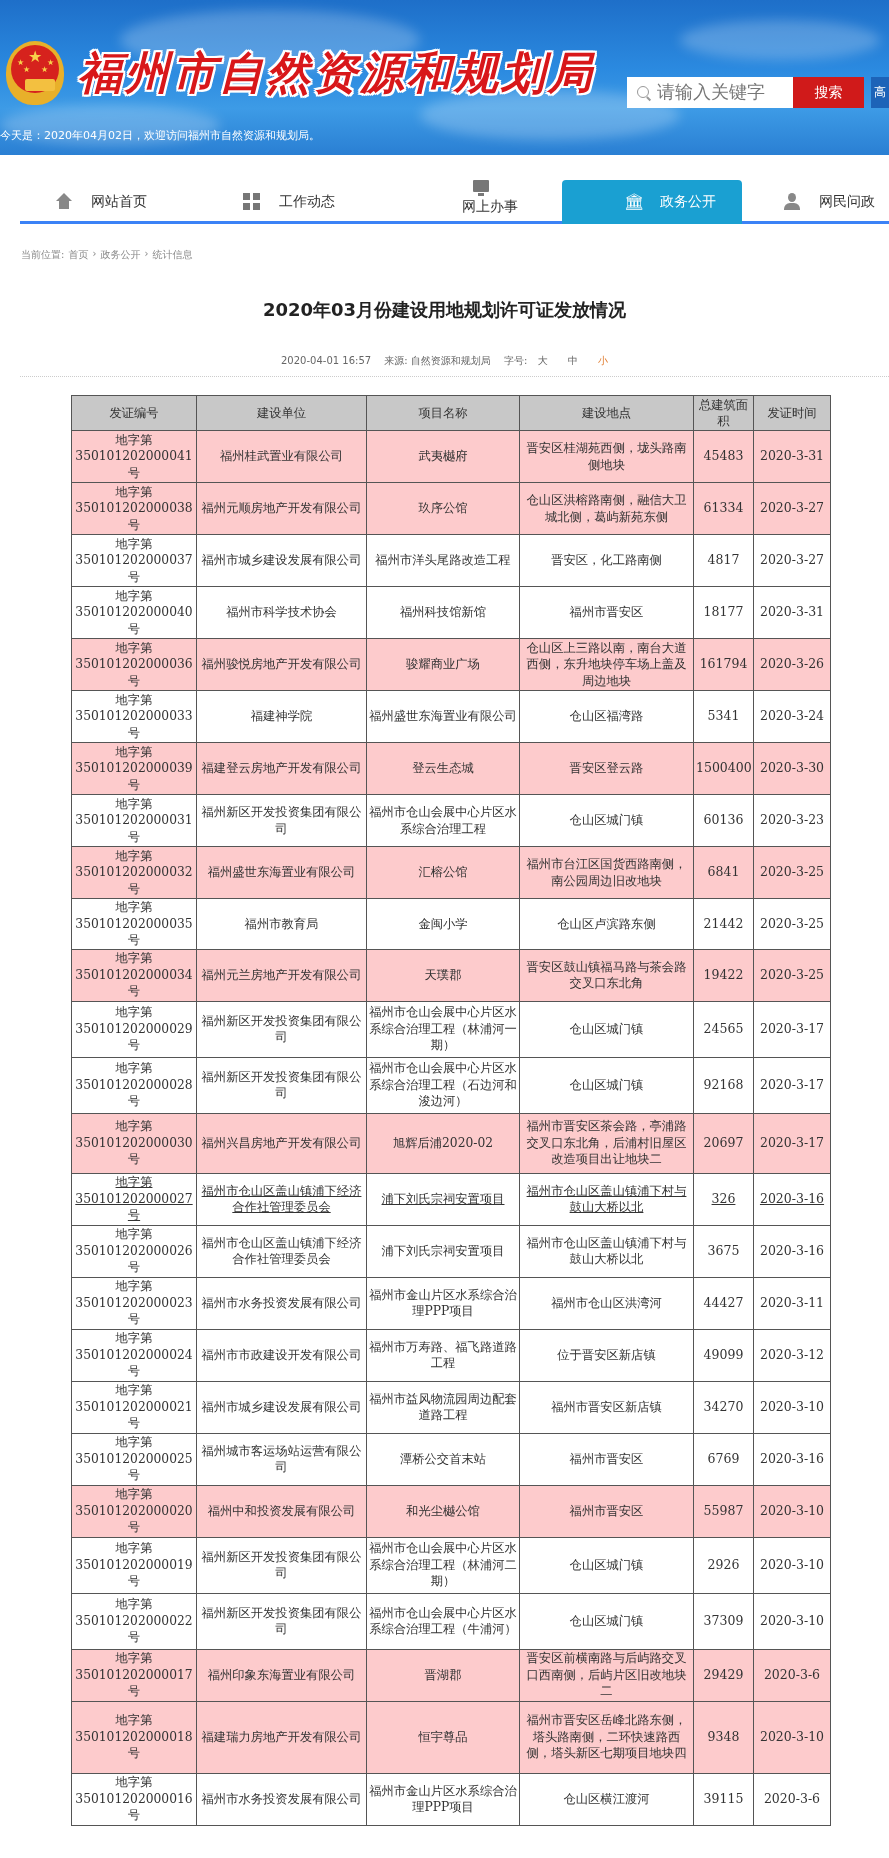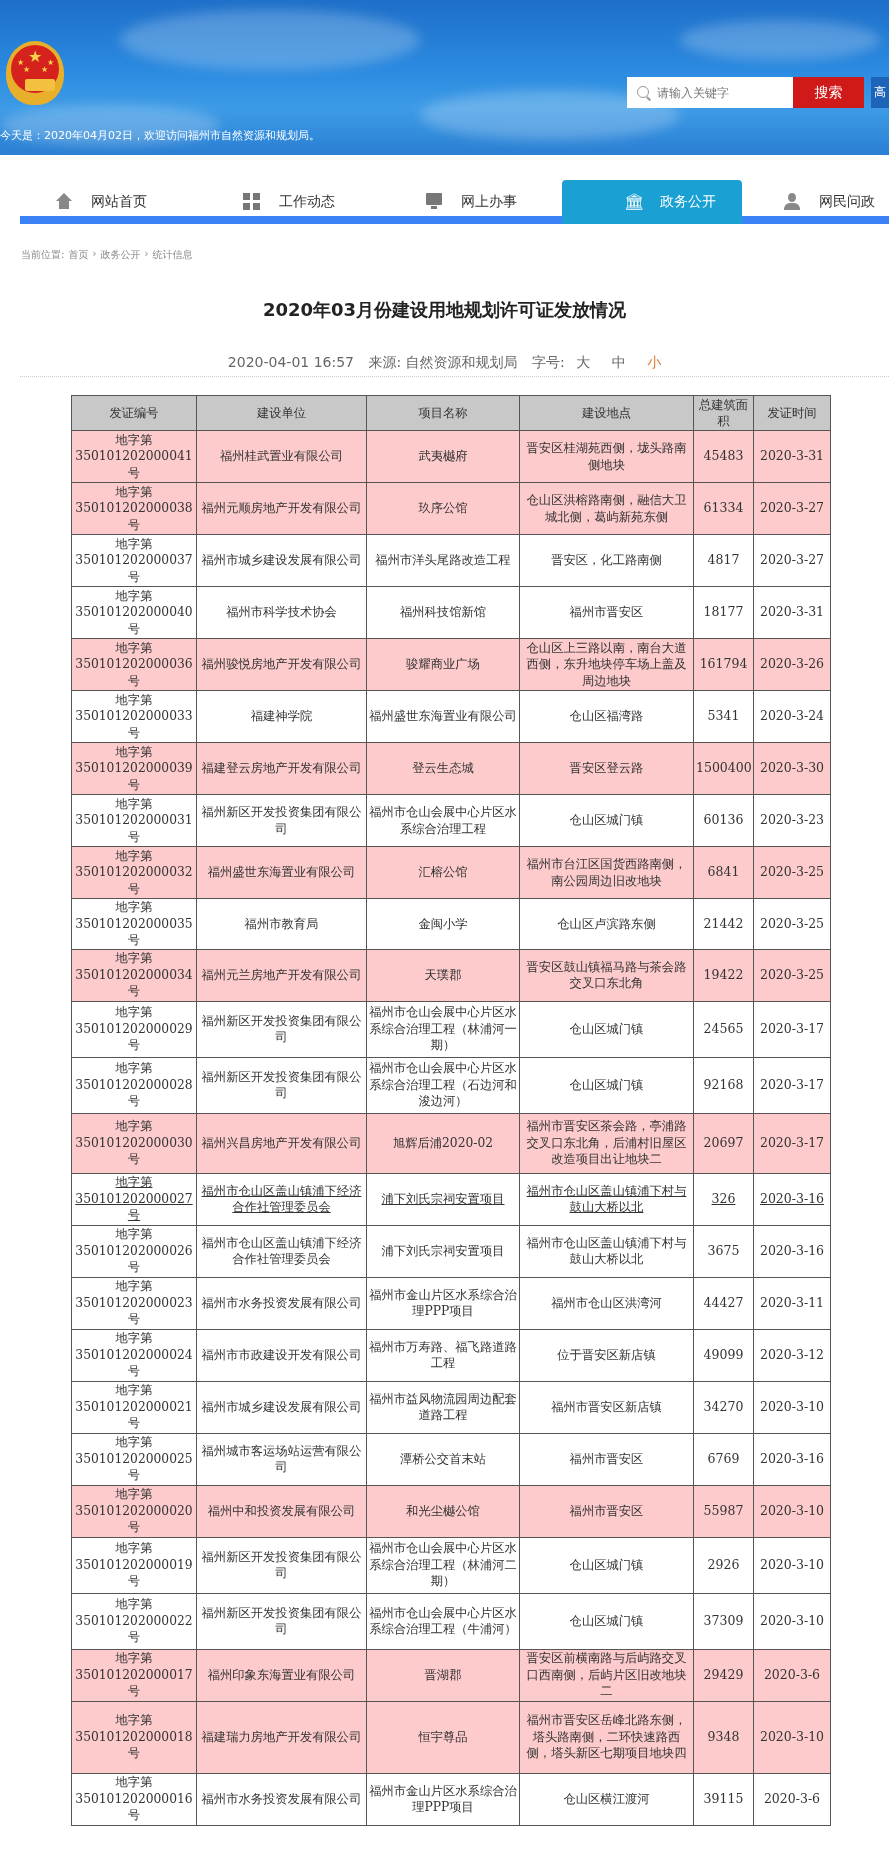--- a/index.html
+++ b/index.html
@@ -10,45 +10,45 @@
   .emblem { position: absolute; left: 6px; top: 41px; width: 58px; height: 64px; border-radius: 50% 50% 46% 46%; background: #e8b02a; }
   .emblem-inner { position: absolute; left: 5px; top: 4px; width: 48px; height: 48px; border-radius: 50%; background: #d6221d; }
   .emblem-star { position: absolute; color: #f8d24a; font-size: 13px; line-height: 1; }
   .emblem-gate { position: absolute; left: 14px; top: 34px; width: 30px; height: 12px; background: #f3c040; border-radius: 2px; }
   .site-title { position: absolute; left: 78px; top: 44px; font-family: "DejaVu Serif", serif; font-size: 44px; font-weight: bold; color: #d8171a; letter-spacing: 3px;
     text-shadow: 2px 0 #fff, -2px 0 #fff, 0 2px #fff, 0 -2px #fff, 2px 2px #fff, -2px -2px #fff, 2px -2px #fff, -2px 2px #fff; font-style: italic; }
   .search-box { position: absolute; left: 627px; top: 77px; width: 166px; height: 31px; background: #fff; display: flex; align-items: center; padding-left: 10px; }
   .search-icon { width: 14px; height: 14px; position: relative; margin-right: 6px; }
   .search-icon::before { content: ""; position: absolute; left: 0; top: 0; width: 10px; height: 10px; border: 1.5px solid #999; border-radius: 50%; }
   .search-icon::after { content: ""; position: absolute; left: 10px; top: 10px; width: 5px; height: 1.5px; background: #999; transform: rotate(45deg); transform-origin: left; }
-  .search-input { border: none; outline: none; font-size: 12px; color: #404040; width: 130px; font-family: Liberation Sans, sans-serif; background: transparent; }
+  .search-input { border: none; outline: none; font-size: 18px; color: #404040; width: 130px; font-family: Liberation Serif, serif; background: transparent; }
   .search-input::placeholder { color: #777; }
   .search-btn { position: absolute; left: 793px; top: 77px; width: 71px; height: 31px; background: #d01a1a; color: #fff; font-size: 14px; border: none; display: flex; align-items: center; justify-content: center; }
   .adv-btn { position: absolute; left: 871px; top: 77px; width: 18px; height: 31px; background: #1d63b8; color: #fff; font-size: 12px; overflow: hidden; padding-left: 3px; line-height: 31px; }
   .welcome { position: absolute; left: 0; top: 128px; font-size: 11px; color: #fff; }
-  .nav { position: absolute; left: 20px; top: 180px; width: 869px; height: 44px; border-bottom: 8px solid #3b82f6; }
+  .nav { position: absolute; left: 20px; top: 180px; width: 869px; height: 44px; border-bottom: 3px solid #3b82f6; }
   .nav-item { position: absolute; top: 0; height: 44px; display: flex; align-items: center; font-size: 14px; color: #333; }
   .nav-item.active { background: #1aa0d2; color: #fff; border-radius: 4px 4px 0 0; }
   .nav-icon { width: 18px; height: 18px; margin-right: 18px; position: relative; display: inline-block; }
   .icon-home { }
   .icon-home::before { content: ""; position: absolute; left: 1px; top: 0; border-left: 8px solid transparent; border-right: 8px solid transparent; border-bottom: 8px solid #888; }
   .icon-home::after { content: ""; position: absolute; left: 4px; top: 8px; width: 10px; height: 8px; background: #888; }
   .icon-grid { background:
       linear-gradient(#777,#777) 0 0/7px 7px no-repeat,
       linear-gradient(#777,#777) 10px 0/7px 7px no-repeat,
       linear-gradient(#777,#777) 0 10px/7px 7px no-repeat,
       linear-gradient(#777,#777) 10px 10px/7px 7px no-repeat; }
   .icon-monitor::before { content: ""; position: absolute; left: 1px; top: 0; width: 16px; height: 12px; background: #777; border-radius: 1px; }
   .icon-monitor::after { content: ""; position: absolute; left: 6px; top: 13px; width: 6px; height: 3px; background: #777; }
   .icon-bank { color: #fff; font-size: 16px; line-height: 18px; text-align: center; }
   .icon-user::before { content: ""; position: absolute; left: 5px; top: 0; width: 8px; height: 9px; background: #888; border-radius: 50%; }
   .icon-user::after { content: ""; position: absolute; left: 1px; top: 10px; width: 16px; height: 7px; background: #888; border-radius: 6px 6px 0 0; }
   .breadcrumb { position: absolute; left: 21px; top: 248px; font-size: 10px; color: #888; display: flex; gap: 4px; }
   .page-title { position: absolute; left: 0; width: 889px; top: 298px; text-align: center; font-size: 18px; font-weight: bold; color: #222; }
-  .meta { position: absolute; left: 0; width: 889px; top: 354px; text-align: center; font-size: 14px; color: #666; }
+  .meta { position: absolute; left: 0; width: 889px; top: 354px; text-align: center; font-size: 10px; color: #666; }
   .meta span { margin: 0 5px; }
   .meta .small { color: #e07a2c; }
   .divider { position: absolute; left: 20px; width: 869px; top: 376px; border-top: 1px dotted #ccc; }
   table.permits { position: absolute; left: 71px; top: 395px; width: 759px; border-collapse: collapse; font-family: "DejaVu Serif", "Liberation Serif", serif; font-size: 12.3px; color: #333; table-layout: fixed; }
   table.permits th, table.permits td { border: 1px solid #555; text-align: center; vertical-align: middle; line-height: 16.5px; padding: 0 2px; }
   table.permits th { background: #c8c8c8; font-weight: normal; height: 35px; color: #333; }
   table.permits tr.hl td { background: #fdcbcc; }
   table.permits td.num { font-size: 12.5px; }
 </style>
 </head>
@@ -63,41 +63,42 @@
   <div class="emblem">
     <div class="emblem-inner">
       <span class="emblem-star" style="left:17px;top:4px;font-size:16px;">★</span>
       <span class="emblem-star" style="left:6px;top:14px;font-size:8px;">★</span>
       <span class="emblem-star" style="left:12px;top:21px;font-size:8px;">★</span>
       <span class="emblem-star" style="left:30px;top:21px;font-size:8px;">★</span>
       <span class="emblem-star" style="left:36px;top:14px;font-size:8px;">★</span>
       <div class="emblem-gate"></div>
     </div>
   </div>
+  <div class="site-title">福州市自然资源和规划局</div>
 
   <div class="search-box">
     <span class="search-icon"></span>
     <input class="search-input" type="text" placeholder="请输入关键字" style="">
   </div>
   <button class="search-btn">搜索</button>
   <div class="adv-btn">高</div>
 
   <div class="welcome">今天是：2020年04月02日，欢迎访问福州市自然资源和规划局。</div>
 </div>
 
 <div class="nav">
   <div class="nav-item" style="left:35px;width:130px;">
     <span class="nav-icon icon-home"></span>
     <span>网站首页</span>
   </div>
   <div class="nav-item" style="left:223px;width:130px;">
     <span class="nav-icon icon-grid"></span>
     <span>工作动态</span>
   </div>
-  <div class="nav-item" style="left:405px;width:130px;">
+  <div class="nav-item" style="left:405px;width:130px;flex-direction:column;">
     <span class="nav-icon icon-monitor"></span>
     <span>网上办事</span>
   </div>
   <div class="nav-item active" style="left:542px;width:180px;padding-left:62px;">
     <span class="nav-icon icon-bank">🏛</span>
     <span>政务公开</span>
   </div>
   <div class="nav-item" style="left:763px;width:120px;">
     <span class="nav-icon icon-user"></span>
     <span>网民问政</span>

